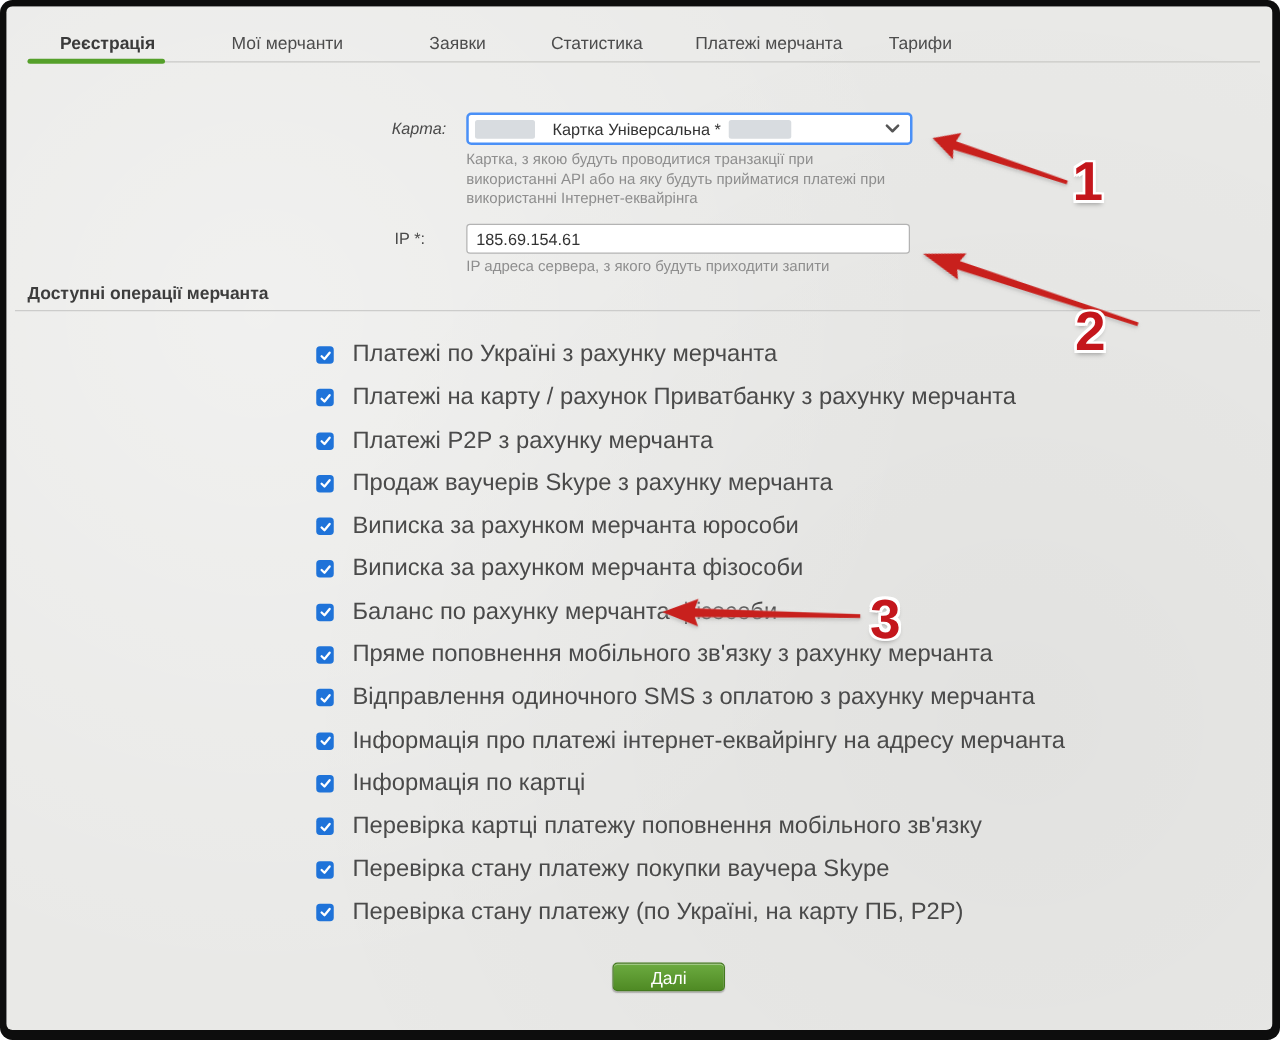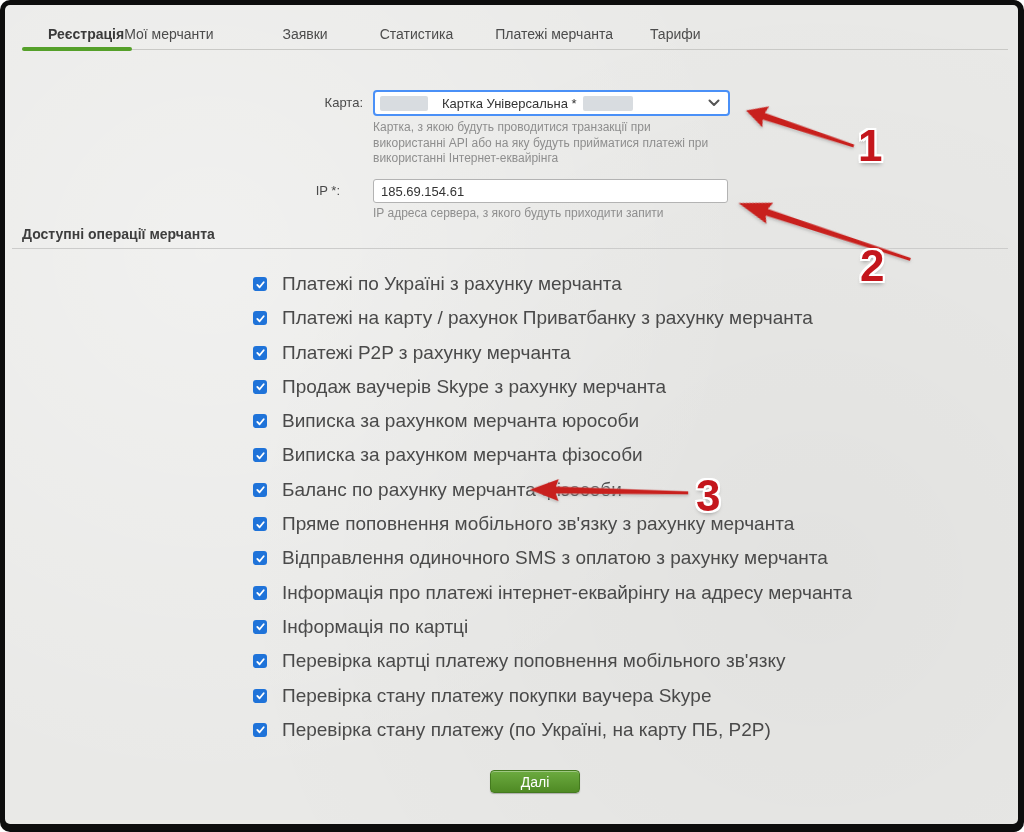--- a/index.html
+++ b/index.html
@@ -8,27 +8,27 @@
   .page  { position:absolute; left:5px; top:5px; width:1013px; height:819px; background:#e9e9e7; border-radius:5px;
            background-image:
              radial-gradient(circle at 20% 30%, rgba(255,255,255,.35), rgba(255,255,255,0) 55%),
              radial-gradient(circle at 80% 70%, rgba(0,0,0,.03), rgba(0,0,0,0) 60%); }
   .overlay { position:absolute; inset:0; }
 
   
   .tab-bar { position:absolute; left:48px; top:26px; display:flex; align-items:baseline; font-size:14px; color:#4c4c4c; }
   .tab { cursor:pointer; white-space:nowrap; }
   .tab.active { font-weight:bold; color:#3a3a3a; }
-  .t2{}.t3{margin-left:69px}.t4{margin-left:52px}.t5{margin-left:42px}.t6{margin-left:37px}
+  .t2{margin-left:61px}.t3{margin-left:69px}.t4{margin-left:52px}.t5{margin-left:42px}.t6{margin-left:37px}
   .tab-line  { position:absolute; left:22px; top:49px; width:986px; height:1px; background:#c9c9c6; }
   .tab-green { position:absolute; left:22px; top:47px; width:110px; height:4px; border-radius:2px; }
 
   
   .f-label { position:absolute; font-size:13px; color:#4a4a4a; text-align:right; }
-  .lbl-card { left:256px; top:95px;  width:107px; }
+  .lbl-card { left:250px; top:95px;  width:107px;font-style:italic; }
   .lbl-ip   { left:240px; top:183px; width:100px; }
 
   .card-select { position:absolute; left:373px; top:90px; width:357px; height:26px; background:#fff;
                  border:2px solid #4a90f7; border-radius:4px; display:flex; align-items:center;
                  padding:0 26px 0 5px; cursor:pointer; }
   .redacted { height:15px; background:#d8dce0; border-radius:2px; flex:none; }
   .red-a { width:48px; }
   .red-b { width:50px; margin-left:6px; }
   .sel-value { font-size:13px; color:#333; margin-left:14px; white-space:nowrap; }
   .chevron { position:absolute; right:8px; top:7px; }

